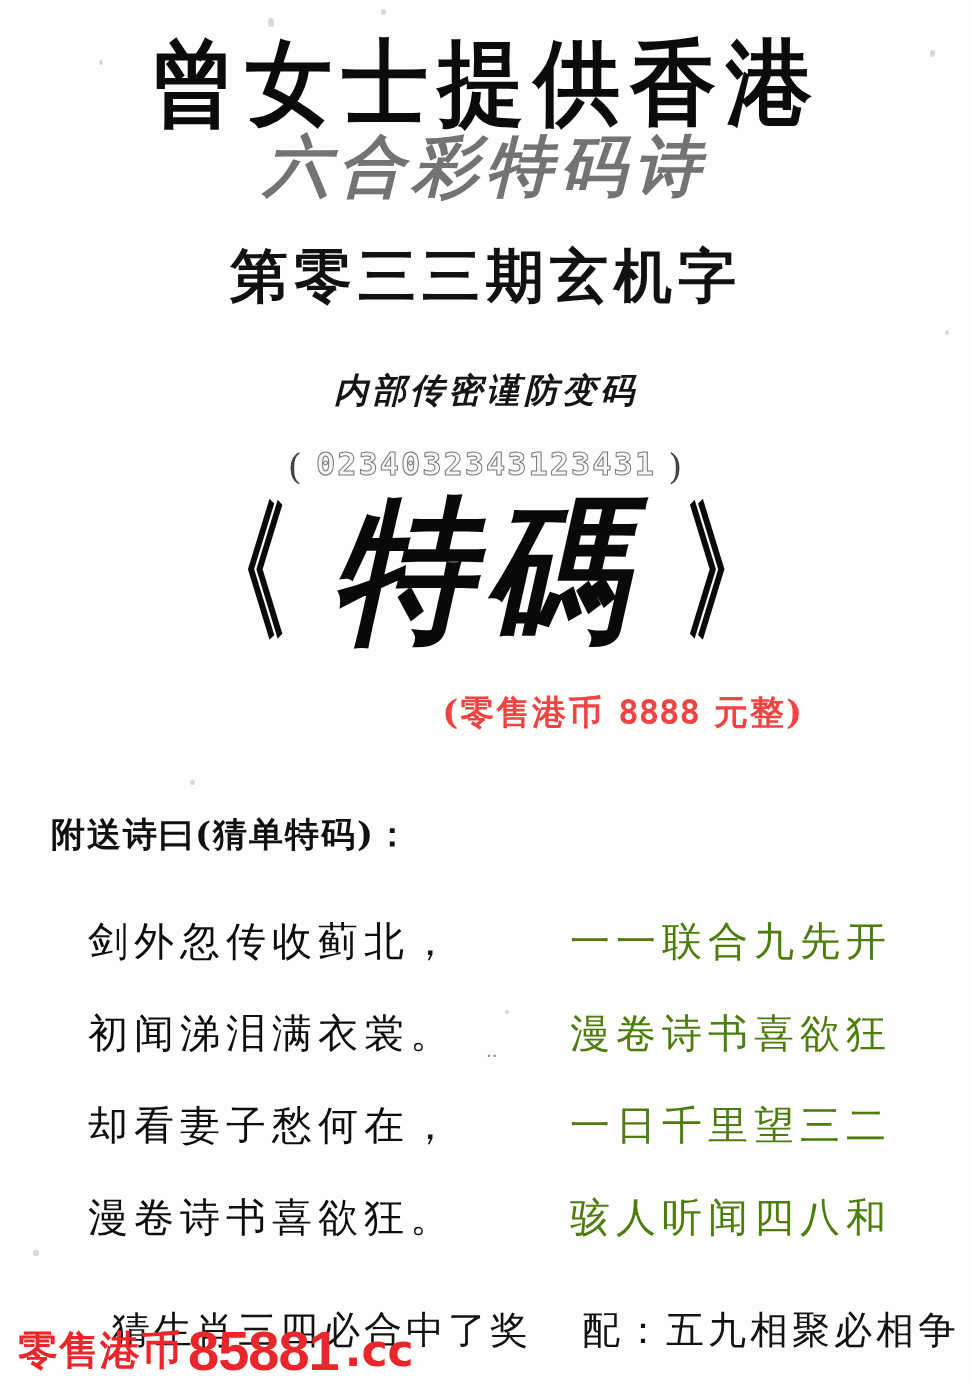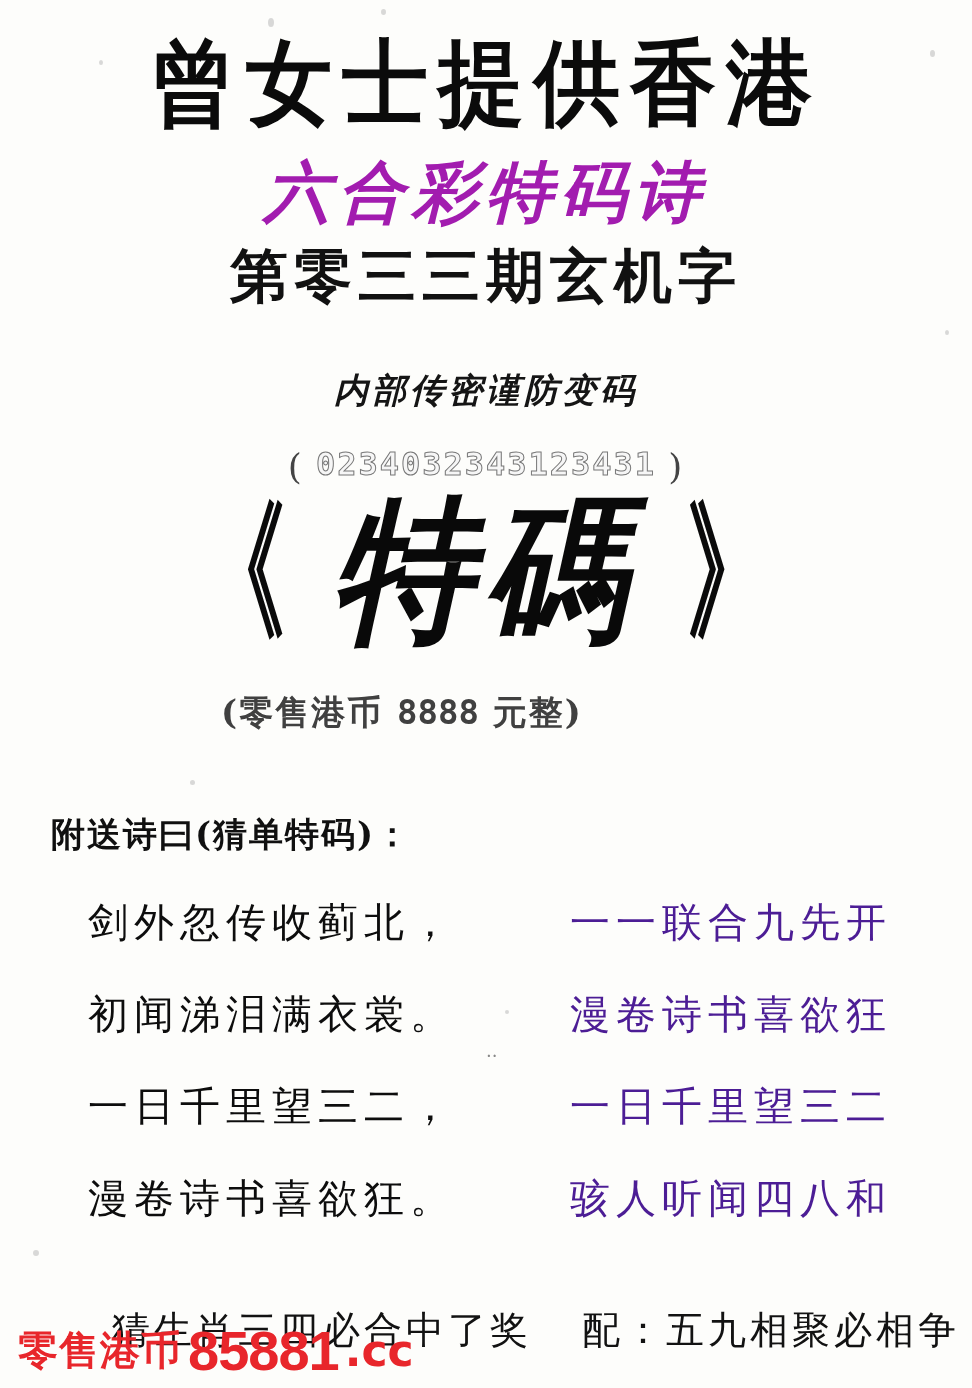--- a/index.html
+++ b/index.html
@@ -37,28 +37,28 @@
     font-family: "DejaVu Serif", serif;
     font-weight: bold;
     font-size: 86px;
     letter-spacing: 10px;
     color: #0b0b0b;
     white-space: nowrap;
     transform: scaleY(1.08);
   }
   .title2 {
     position: absolute;
-    top: 148px;
+    top: 122px;
     left: 0;
     width: 972px;
     text-align: center;
     font-weight: bold;
     font-size: 66px;
     letter-spacing: 8px;
-    color: #a21caf;
+    color: #737373;
     font-style: italic;
     white-space: nowrap;
   }
   .title3 {
     position: absolute;
     top: 238px;
     left: 0;
     width: 972px;
     text-align: center;
     font-weight: bold;
@@ -136,27 +136,27 @@
     vertical-align: middle;
     transform: scaleY(1.12);
     padding: 0 8px;
   }
 
   .pricerow {
     position: absolute;
     top: 690px;
     left: 0;
     width: 844px;
-    text-align: center;
+    text-align: right;
     padding-right: 40px;
     box-sizing: border-box;
     font-size: 34px;
     font-weight: bold;
     letter-spacing: 2px;
-    color: #404040;
+    color: #ef4444;
     white-space: nowrap;
   }
   .pricerow .amount {
     font-family: "DejaVu Sans Mono", monospace;
     letter-spacing: 0px;
   }
 
   .poemhead {
     position: absolute;
     top: 812px;
@@ -170,38 +170,38 @@
 
   .poemgrid {
     position: absolute;
     top: 895px;
     left: 0;
     width: 972px;
   }
   .poemrow {
     display: flex;
     height: 92px;
-    align-items: flex-start;
+    align-items: center;
   }
   .poemrow .left {
     width: 500px;
     padding-left: 88px;
     box-sizing: border-box;
     font-size: 40px;
     letter-spacing: 6px;
     color: #0d0d0d;
     white-space: nowrap;
   }
   .poemrow .right {
     flex: 1;
     padding-left: 70px;
     box-sizing: border-box;
     font-size: 40px;
     letter-spacing: 6px;
-    color: #4c1d95;
+    color: #4d7c0f;
     white-space: nowrap;
   }
 
   .footline {
     position: absolute;
     top: 1305px;
     left: 12px;
     width: 972px;
     display: flex;
     align-items: center;
@@ -305,21 +305,21 @@
   <div class="poemgrid">
     <div class="poemrow">
       <div class="left">剑外忽传收蓟北，</div>
       <div class="right">一一联合九先开</div>
     </div>
     <div class="poemrow">
       <div class="left">初闻涕泪满衣裳。</div>
       <div class="right">漫卷诗书喜欲狂</div>
     </div>
     <div class="poemrow">
-      <div class="left">一日千里望三二，</div>
+      <div class="left">却看妻子愁何在，</div>
       <div class="right">一日千里望三二</div>
     </div>
     <div class="poemrow">
       <div class="left">漫卷诗书喜欲狂。</div>
       <div class="right">骇人听闻四八和</div>
     </div>
   </div>
 
   <div class="footline">
     <div class="fl-left">猜生肖三四必合中了奖</div>

